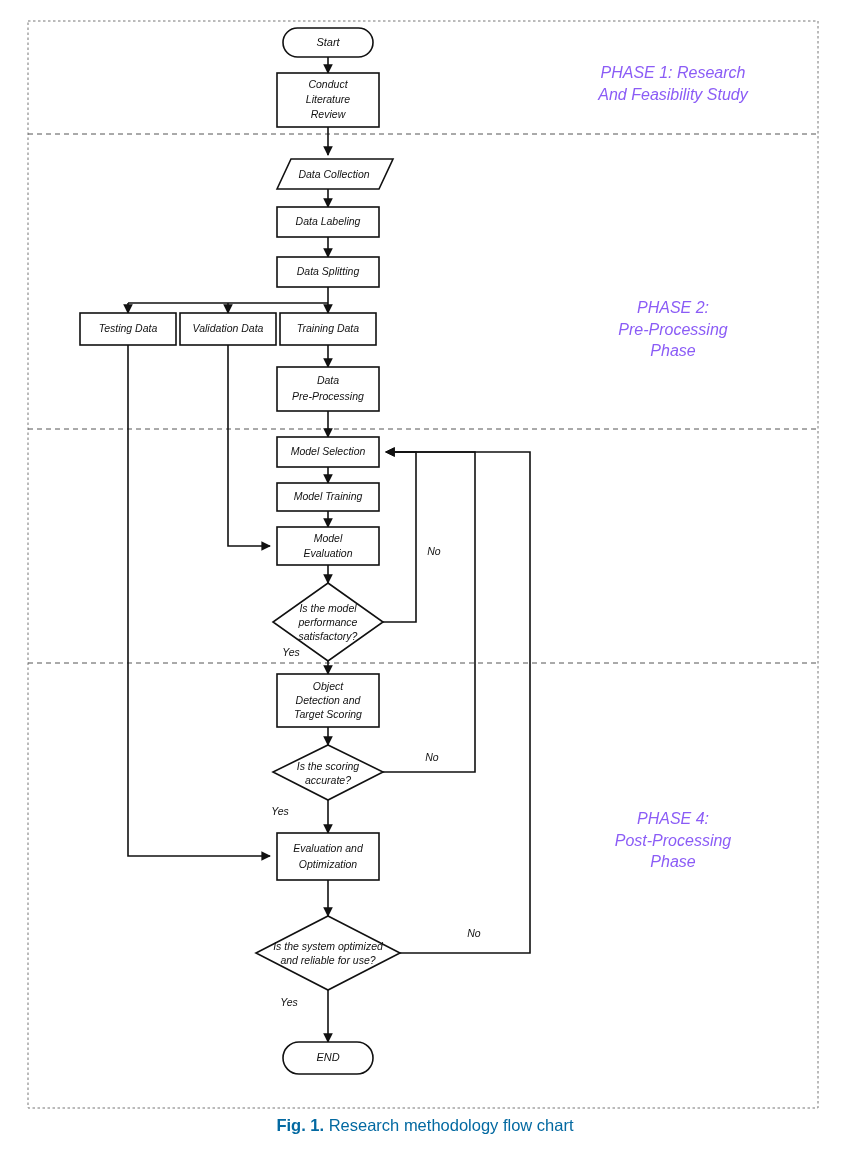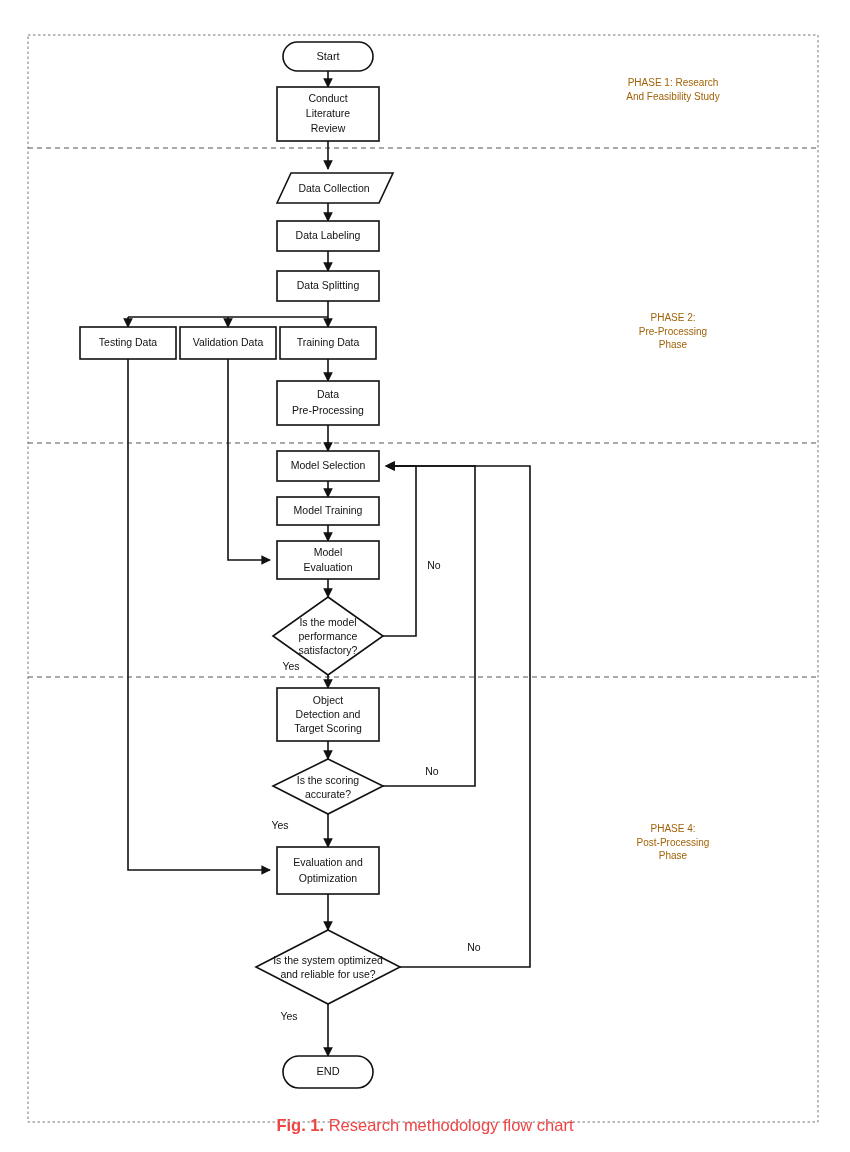--- a/index.html
+++ b/index.html
@@ -2,44 +2,44 @@
 <html><head>
 <meta charset="utf-8">
 <style>
   html,body{margin:0;padding:0;background:#ffffff;}
   body{
     width:850px;height:1152px;position:relative;overflow:hidden;
     font-family:"Liberation Sans","DejaVu Sans",sans-serif;
     color:#1a1a1a;
   }
   #figure-area{
-    position:absolute;left:0;top:14px;width:850px;height:1112px;
+    position:absolute;left:0;top:0;width:850px;height:1112px;font-style:italic;
   }
   #flow-svg{position:absolute;left:0;top:0;width:850px;height:1112px;display:block;}
 
   .node-text{
     font-family:"Liberation Sans","DejaVu Sans",sans-serif;
     font-size:10.5px;fill:#111111;text-anchor:middle;
     dominant-baseline:middle;
   }
   .node-text.term{font-size:11px;}
   .edge-label{
     font-family:"Liberation Sans","DejaVu Sans",sans-serif;
     font-size:10.5px;fill:#111111;text-anchor:middle;
   }
   .phase-label{
     position:absolute;text-align:center;
     font-family:"Liberation Sans","DejaVu Sans",sans-serif;
-    font-size:10px;line-height:1.35;color:#a16207;
+    font-size:16px;line-height:1.35;color:#8b5cf6;
     width:250px;left:548px;white-space:pre-line;
   }
   #caption{
     position:absolute;left:0;top:1116px;width:850px;text-align:center;
     font-family:"Liberation Sans","DejaVu Sans",sans-serif;
-    font-size:16.5px;color:#ef4444;
+    font-size:16.5px;color:#0369a1;
   }
   #caption b{font-weight:bold;}
   #caption span.cap-rest{font-weight:normal;}
 </style>
 </head>
 <body>
 
 <div id="figure-area">
 
   <svg id="flow-svg" viewBox="0 0 850 1112" xmlns="http://www.w3.org/2000/svg">

